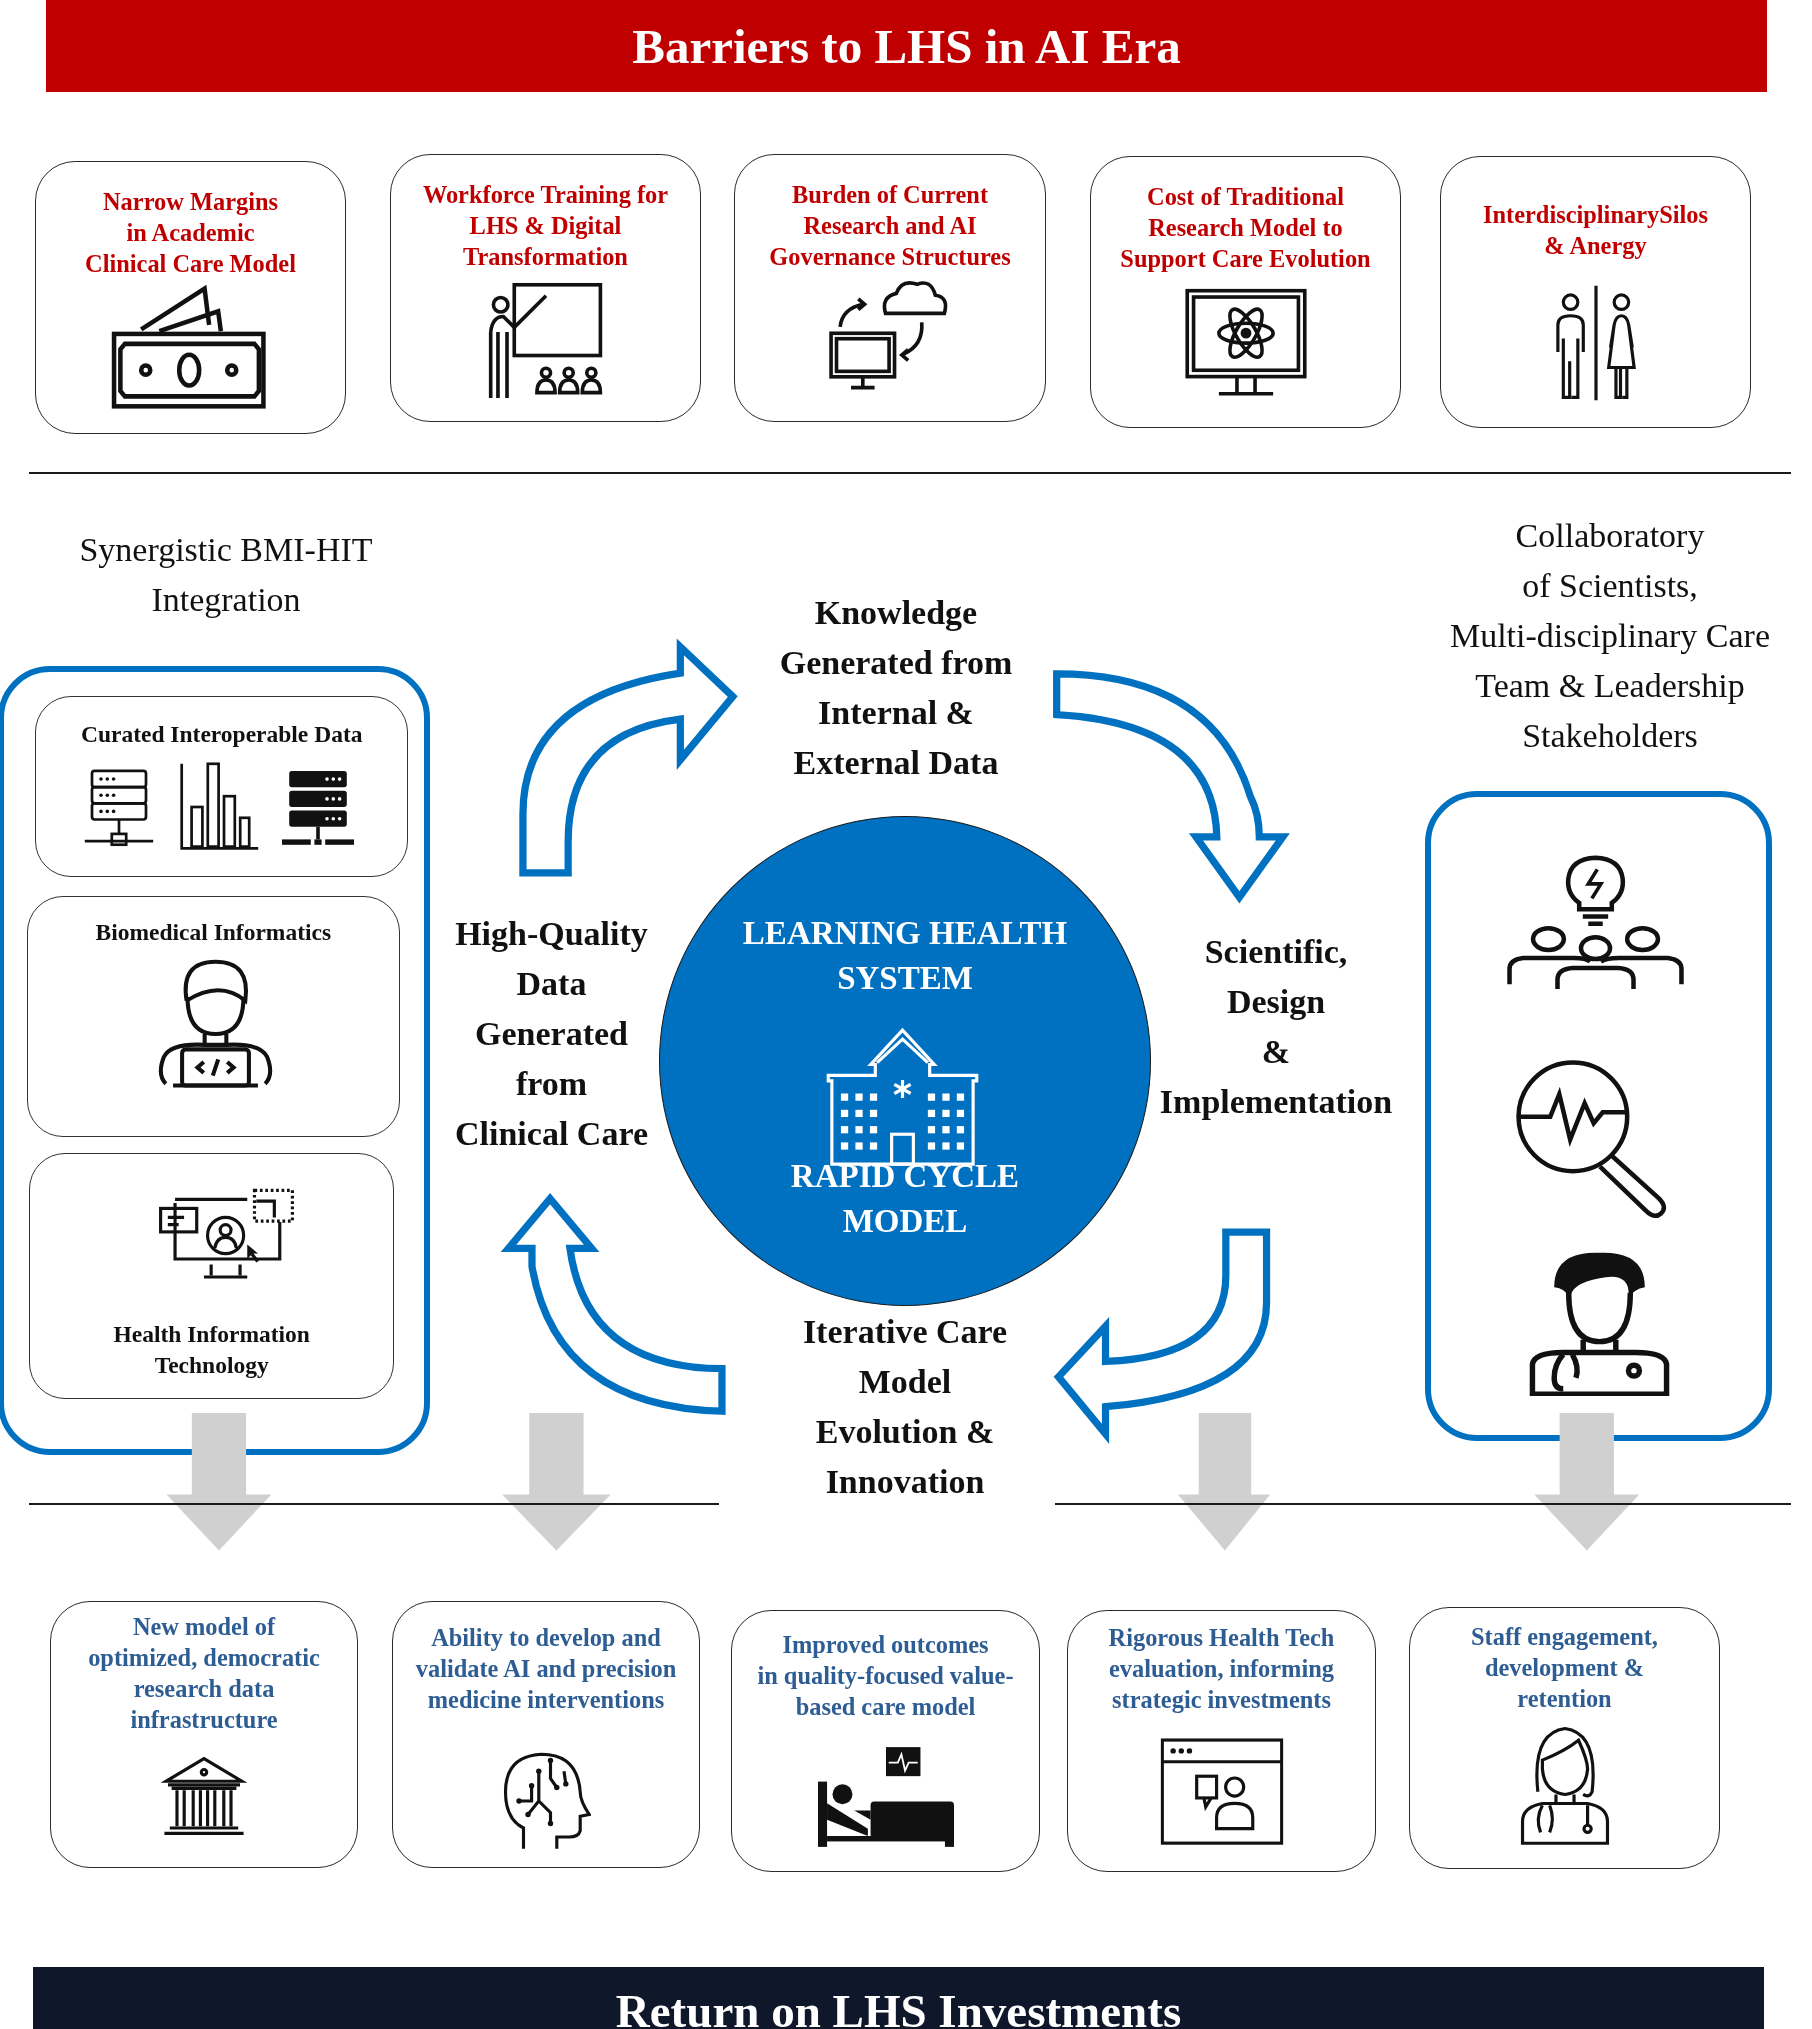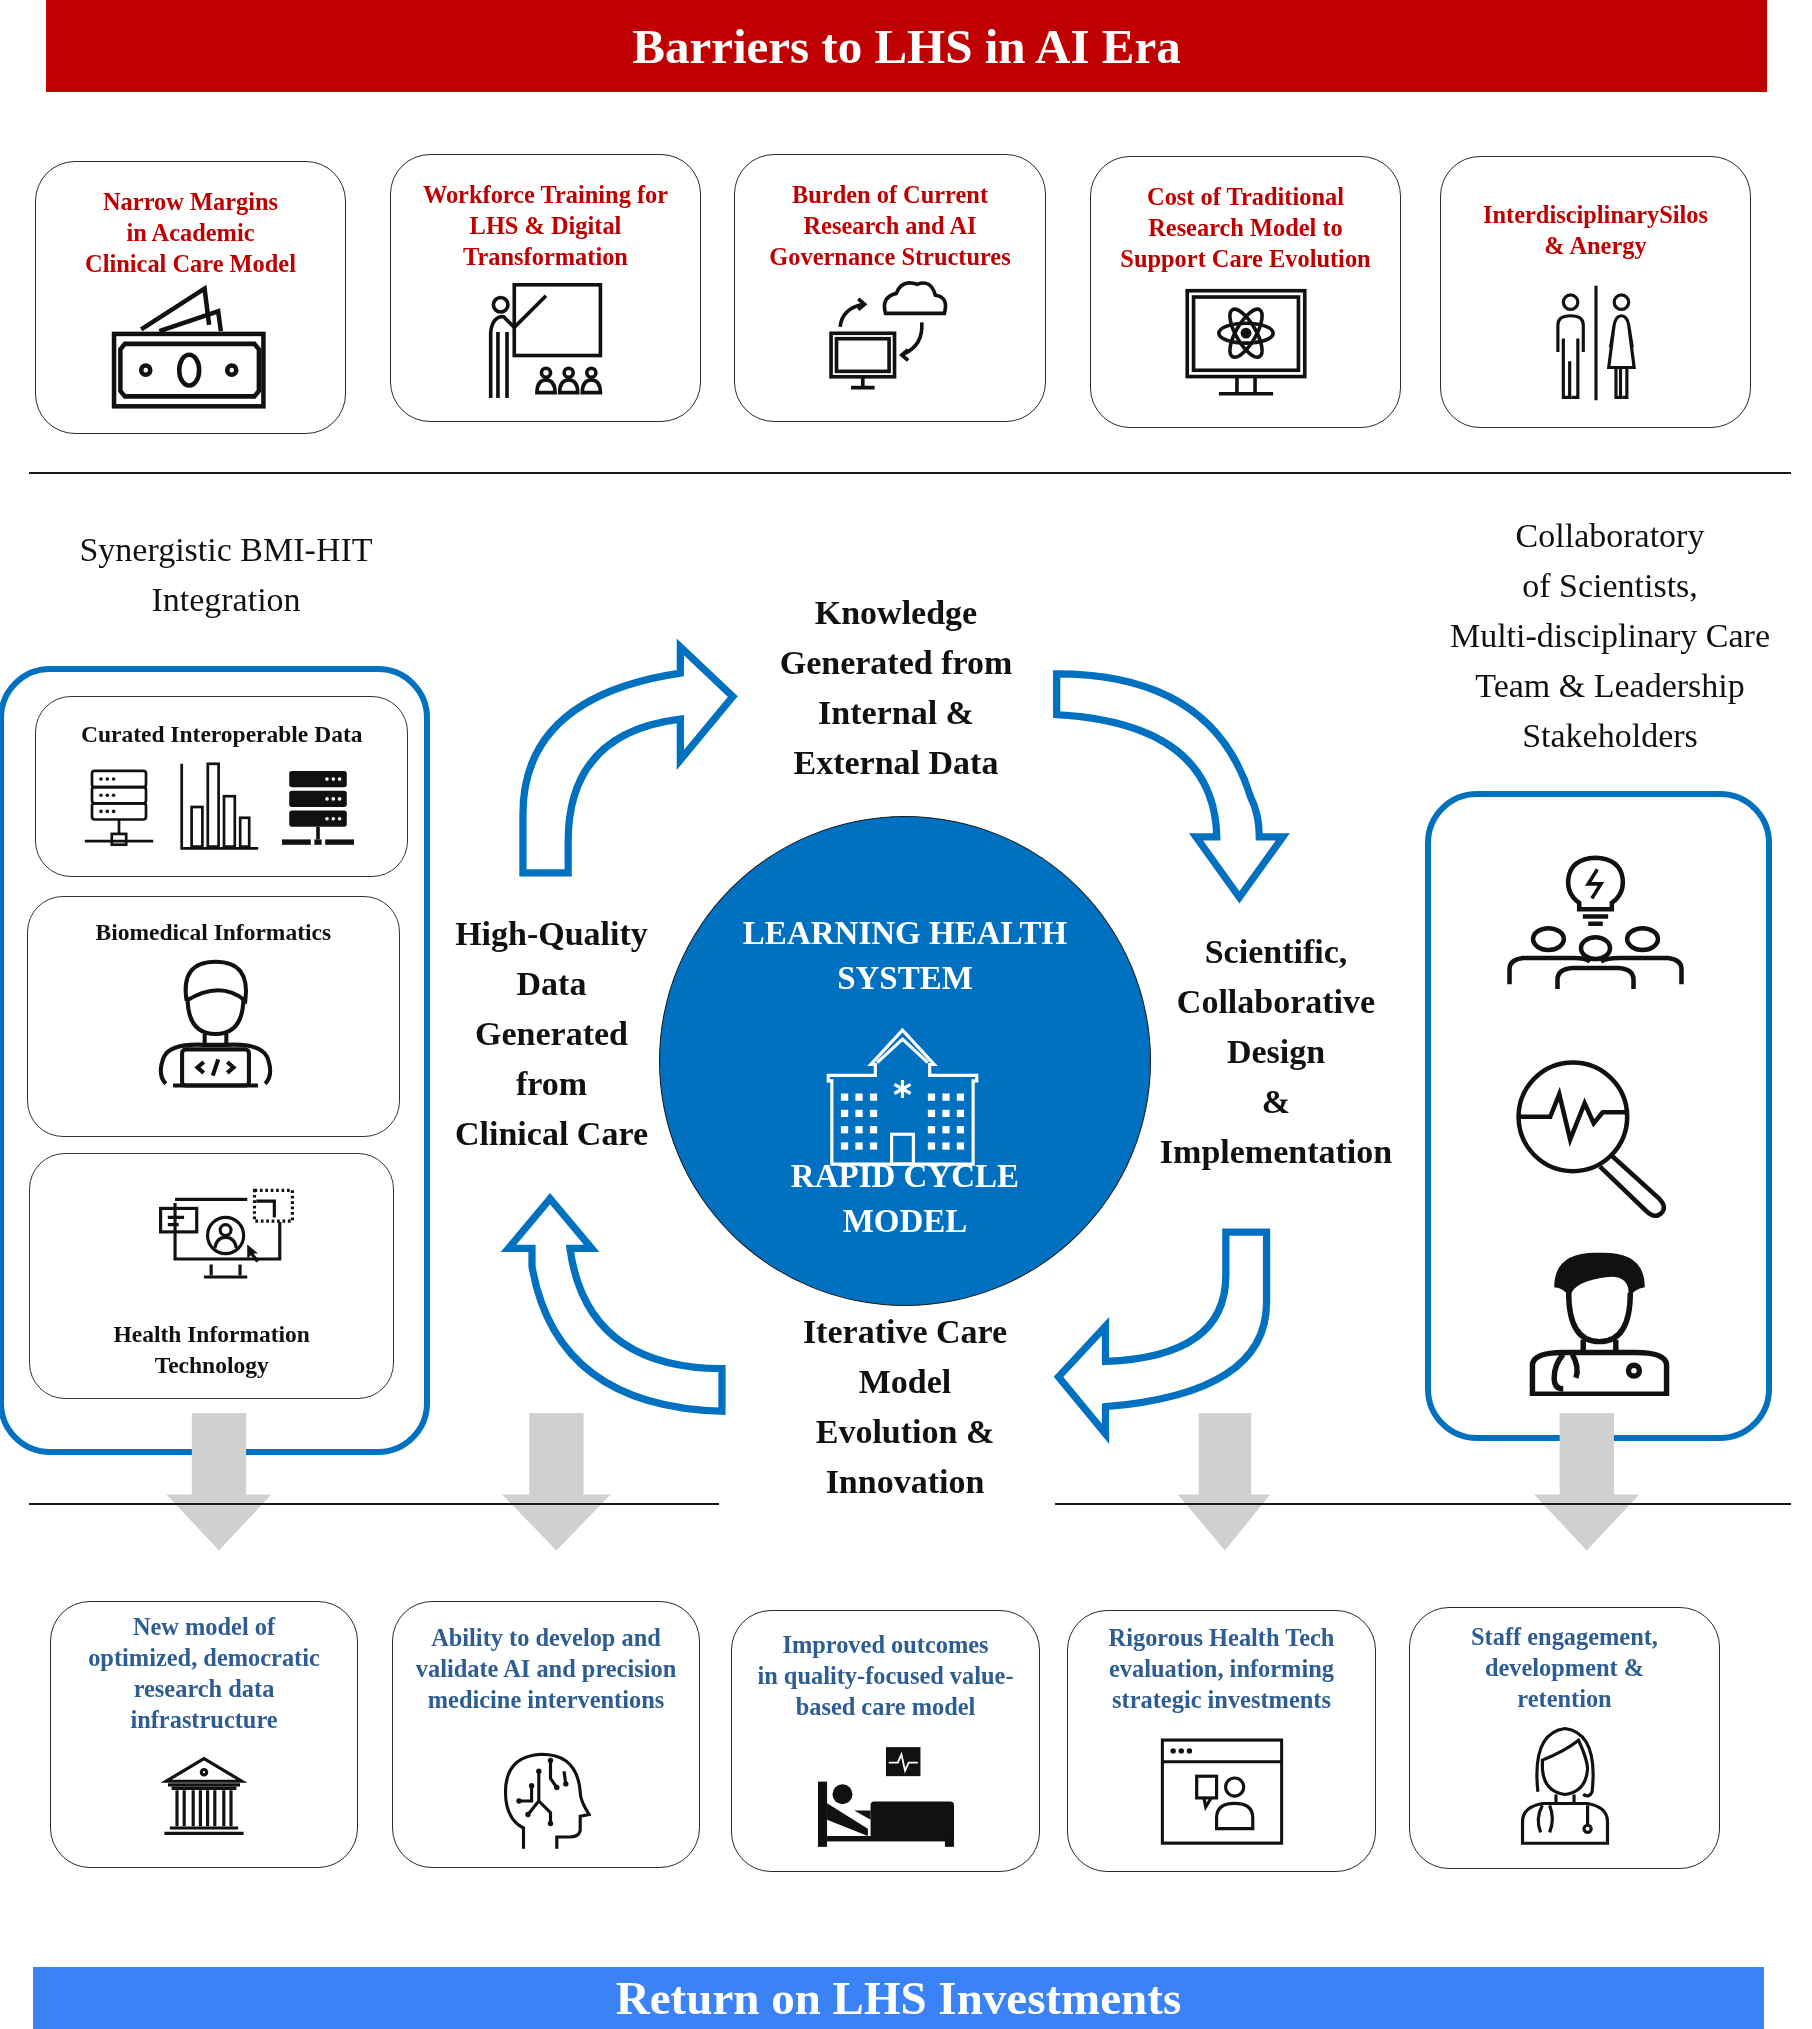--- a/index.html
+++ b/index.html
@@ -1,22 +1,22 @@
 <!DOCTYPE html>
 <html style="font-size:14.5px"><head>
 <meta charset="utf-8">
 <style>
   html, body { margin:0; padding:0; background:#ffffff; }
   body { width:1813px; height:2030px; position:relative; overflow:hidden;
          font-family:"Liberation Serif", "DejaVu Serif", serif; }
   .abs { position:absolute; }
   .banner-top { left:46px; top:0; width:1721px; height:92px; background:#c00000;
     color:#fff; font-weight:bold; font-size:49px; display:flex; align-items:center; justify-content:center; }
-  .banner-bottom { left:33px; top:1967px; width:1731px; height:63px; background:#3b82f6;
-    color:#fff; font-weight:bold; font-size:47px; display:flex; align-items:flex-start; justify-content:center; padding-top:4px; box-sizing:border-box; }
+  .banner-bottom { left:33px; top:1967px; width:1731px; height:63px; background:#0f172a;
+    color:#fff; font-weight:bold; font-size:47px; display:flex; align-items:flex-start; justify-content:center; padding-top:17px; box-sizing:border-box; }
   .card { position:absolute; border:1.8px solid #2b2b2b; border-radius:40px; background:#fff; box-sizing:border-box; }
   .card .title { position:absolute; left:0; right:0; top:23.5px; text-align:center; font-weight:bold; font-size:24.4px; line-height:31px; padding:0 7.2px; }
   .red { color:#c00000; }
   .blue { color:#2e5d93; }
   .card svg.ic { position:absolute; left:50%; transform:translateX(-50%); }
   .hline { position:absolute; height:1.8px; background:#1a1a1a; }
   .heading { position:absolute; text-align:center; font-weight:normal; color:#111; font-size:34px; line-height:50px; }
   .bluebox { position:absolute; border:6.3px solid #0070c0; border-radius:52px; box-sizing:border-box; background:#fff; }
   .subcard { position:absolute; border:1.4px solid #333; border-radius:36px; box-sizing:border-box; background:#fff; }
   .subcard .st { position:absolute; left:0; right:0; text-align:center; font-weight:bold; font-size:23.5px; line-height:31px; color:#111; }
@@ -278,21 +278,20 @@
 </div>
 
 <div class="cyc" style="left:724px;top:588px;width:344px;">
   <div>Knowledge</div>
   <div>Generated from</div>
   <div>Internal &amp;</div>
   <div>External Data</div>
 </div>
 <div class="cyc" style="left:1122px;top:927px;width:308px;">
   <div>Scientific,</div>
-  <div>Collaborative</div>
   <div>Design</div>
   <div>&amp;</div>
   <div>Implementation</div>
 </div>
 <div class="cyc" style="left:742px;top:1307px;width:326px;">
   <div>Iterative Care</div>
   <div>Model</div>
   <div>Evolution &amp;</div>
   <div>Innovation</div>
 </div>

